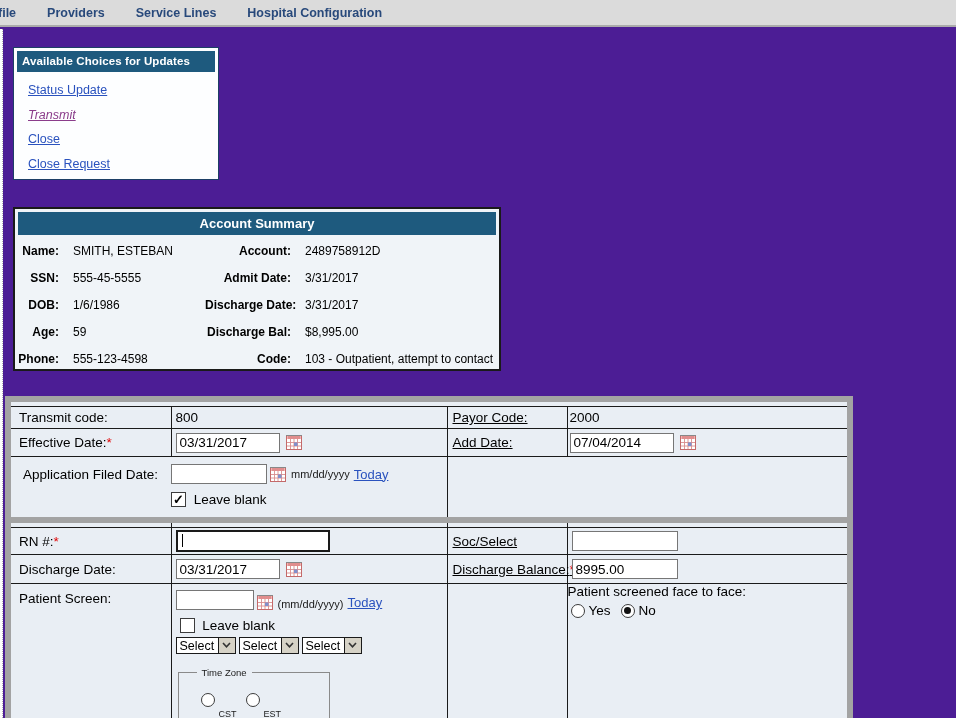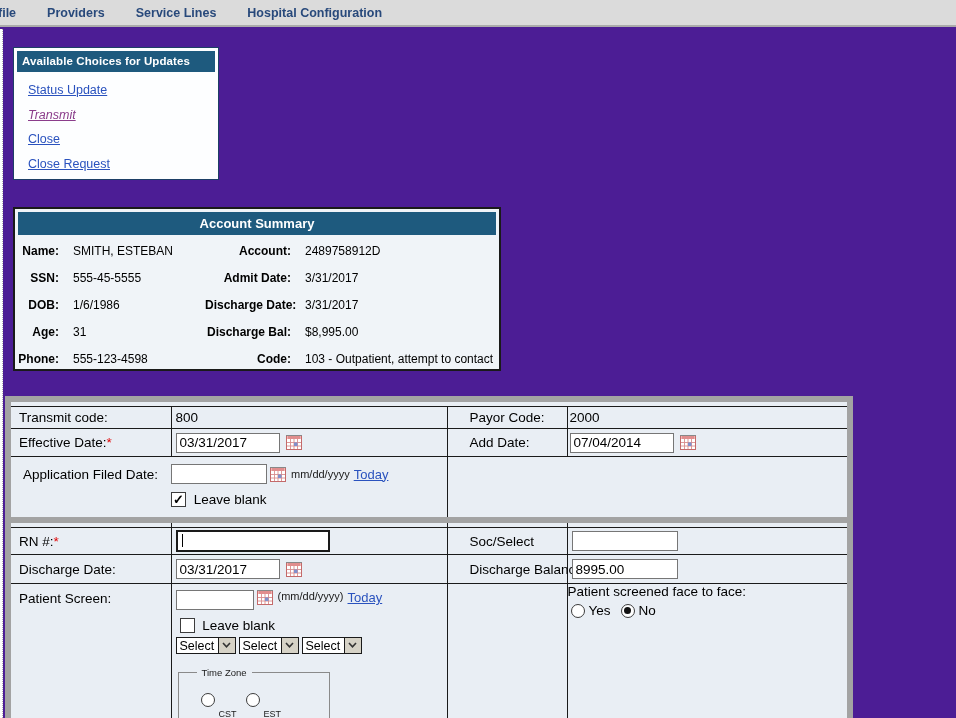--- a/index.html
+++ b/index.html
@@ -32,21 +32,21 @@
   .acct-val{white-space:nowrap;}
   
   .formtbl{position:absolute;left:5px;border-collapse:collapse;width:848px;table-layout:fixed;
            font-size:13.5px;}
   #t1{top:396px;}
   #t2{top:517px;}
   .formtbl td{border:1px solid #1A1A1A;background:#E9EEF4;padding:0;vertical-align:middle;}
   .formtbl{border:6px solid #a3a3a3;}
   td.thin{height:4px;}
   td.lbl{padding-left:8px;white-space:nowrap;}
-  td.lbl3{padding-left:22px;white-space:nowrap;}
+  td.lbl3{padding-left:5px;white-space:nowrap;text-decoration:underline;}
   td.val{padding-left:4px;}
   td.val4{padding-left:2px;}
   .req{color:#E00000;}
   .row-h1 td{height:21px;}
   .row-h2 td{height:27px;}
   .row-h3 td{height:26px;}
   .row-h4 td{height:28px;}
   td.tall{height:172px;vertical-align:top;}
   
   .txt{height:18px;border:1px solid #767676;background:#fff;font-family:"Liberation Sans",sans-serif;
@@ -68,21 +68,21 @@
   .radio.checked::after{content:"";position:absolute;left:2.5px;top:2.5px;width:7px;height:7px;
          border-radius:50%;background:#111;}
   .radio-lbl{font-size:13.5px;margin-left:4px;vertical-align:middle;}
   
   .app-cell{display:flex;padding:7px 0 0 12px;align-items:flex-start;}
   .app-lbl{width:148px;font-size:13.5px;padding-top:3px;}
   .app-rows .r1{display:flex;align-items:center;}
   .app-rows .r2{margin-top:7px;}
   
   .ps{padding:6px 0 0 4px;}
-  .ps .r1{display:flex;align-items:flex-start;}
+  .ps .r1{display:flex;align-items:flex-end;}
   .ps .r2{margin-top:7px;margin-left:4px;}
   .ps .r3{margin-top:4px;display:flex;gap:3px;}
   .sel{display:inline-flex;width:60px;height:17px;border:1px solid #1A1A1A;background:#fff;
        box-sizing:border-box;cursor:pointer;}
   .sel-text{flex:1;font-size:12.5px;padding:1px 0 0 3px;overflow:hidden;}
   .sel-btn{width:16px;background:#D6D2C6;border-left:1px solid #1A1A1A;display:flex;
            align-items:center;justify-content:center;}
   fieldset.tz{margin:13px 0 0 2px;width:150px;height:64px;border:1px solid #8a8a8a;
               padding:0 0 6px 0;}
   fieldset.tz legend{font-size:9.5px;margin-left:18px;padding:0 5px;color:#1a1a1a;}
@@ -131,21 +131,21 @@
       <span class="acct-val">555-45-5555</span>
       <span class="acct-lbl">Admit Date:</span>
       <span class="acct-val">3/31/2017</span>
 
       <span class="acct-lbl">DOB:</span>
       <span class="acct-val">1/6/1986</span>
       <span class="acct-lbl">Discharge Date:</span>
       <span class="acct-val">3/31/2017</span>
 
       <span class="acct-lbl">Age:</span>
-      <span class="acct-val">31</span>
+      <span class="acct-val">59</span>
       <span class="acct-lbl">Discharge Bal:</span>
       <span class="acct-val">$8,995.00</span>
 
       <span class="acct-lbl">Phone:</span>
       <span class="acct-val">555-123-4598</span>
       <span class="acct-lbl">Code:</span>
       <span class="acct-val">103 - Outpatient, attempt to contact</span>
     </div>
   </div>
 

